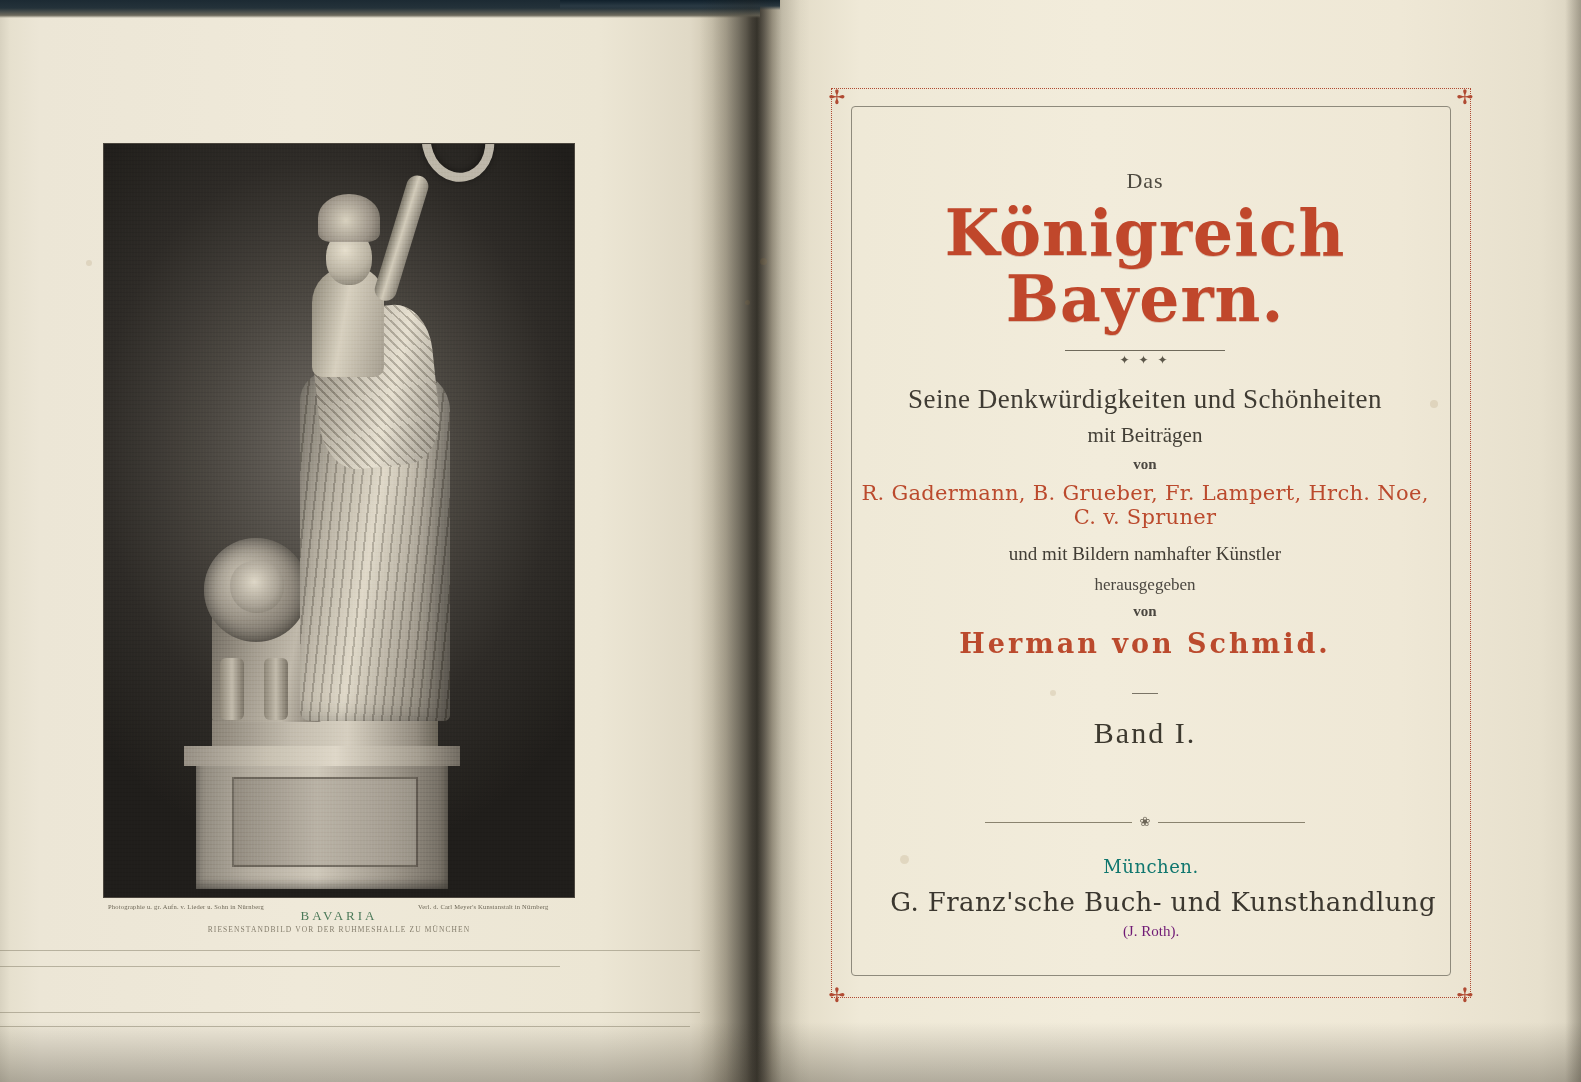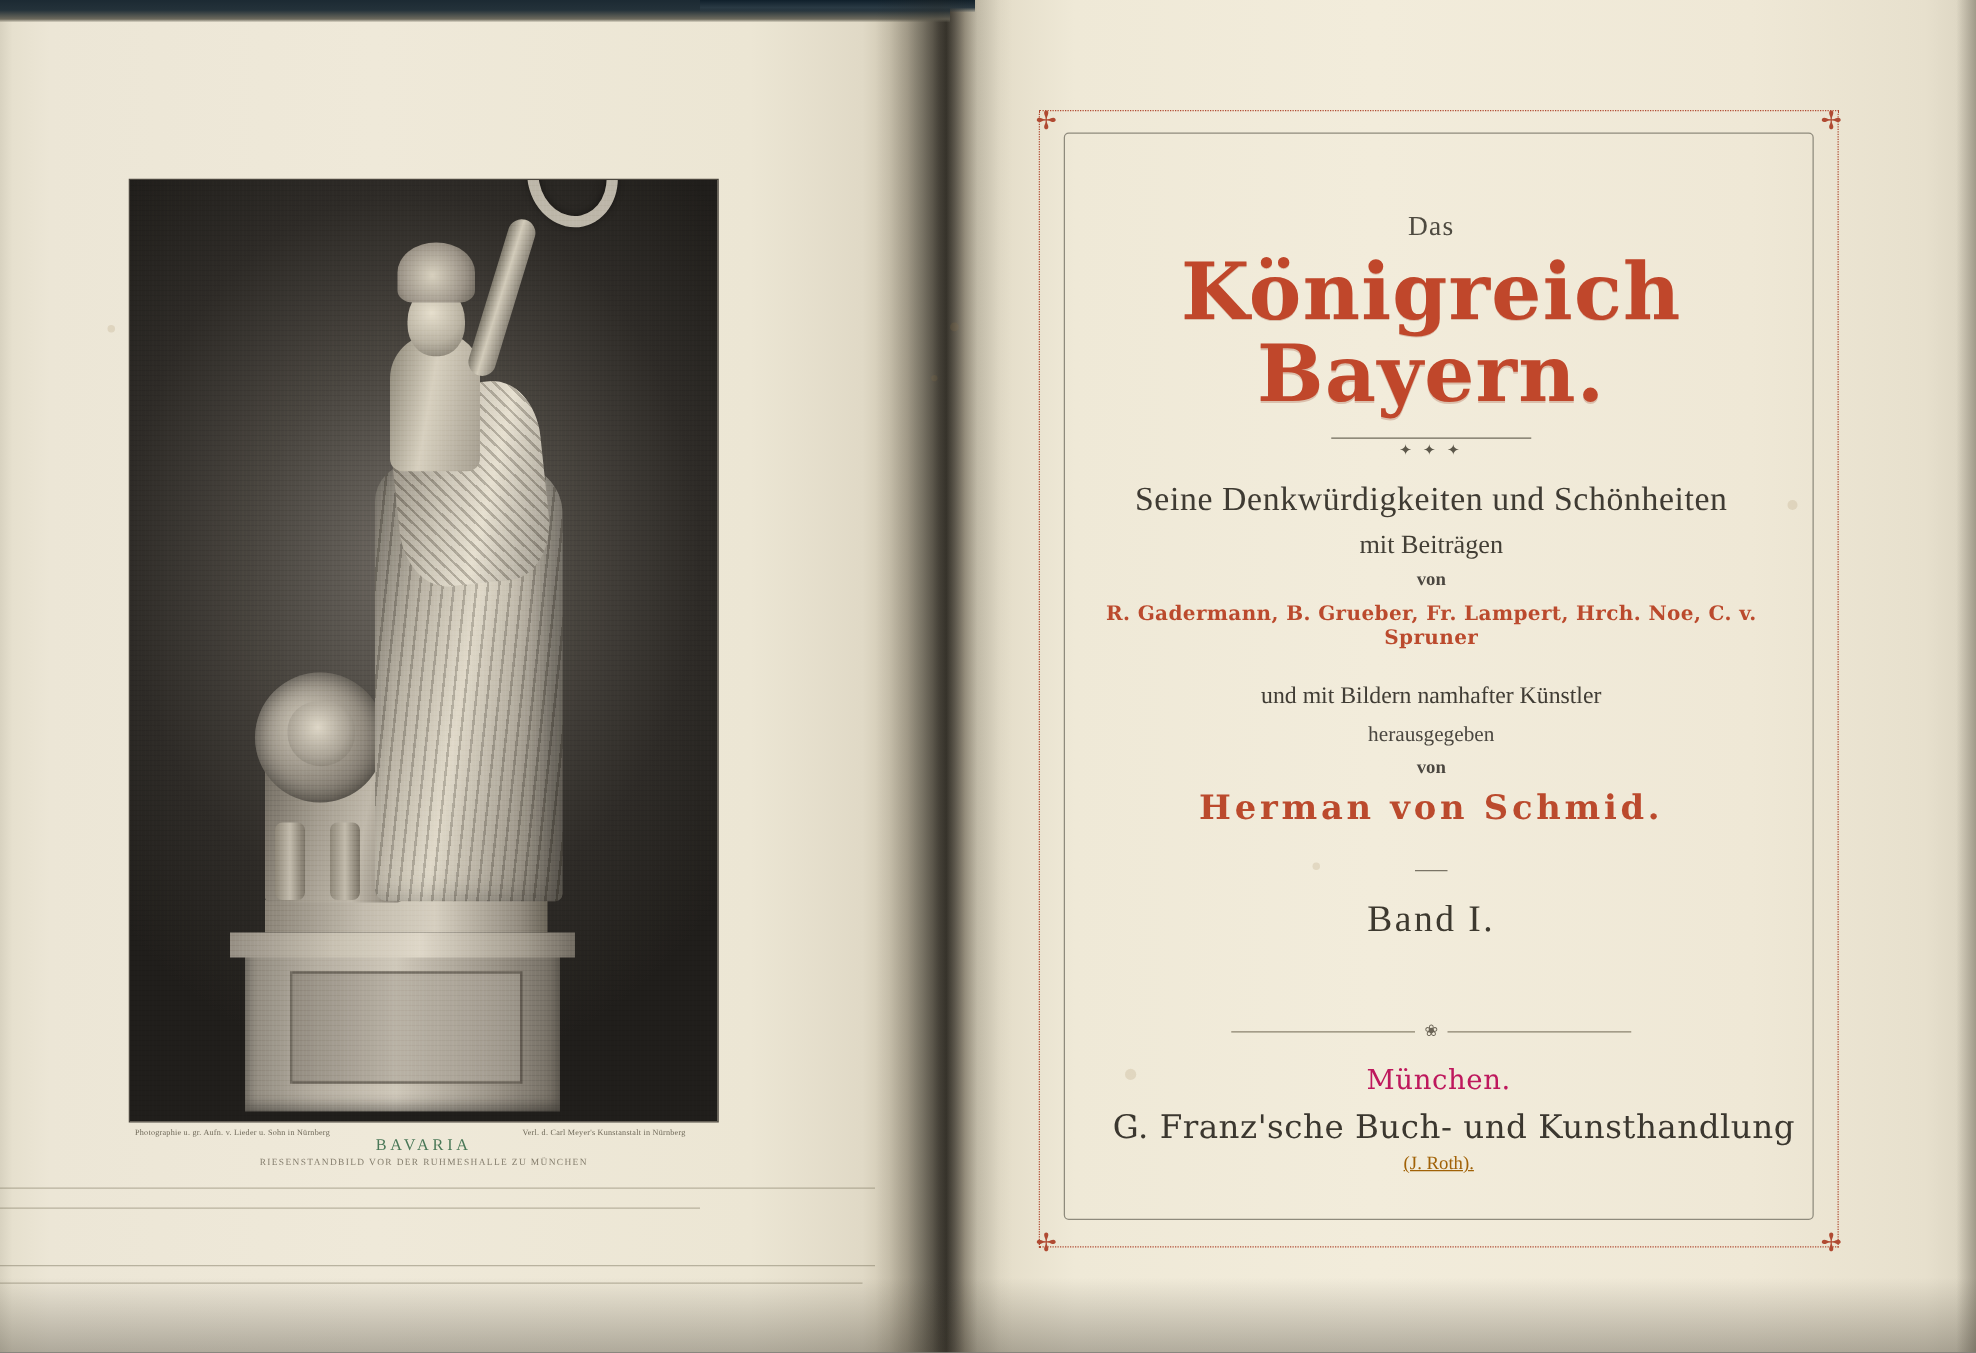--- a/index.html
+++ b/index.html
@@ -356,25 +356,25 @@
     margin-bottom: 8px;
   }
   .line-von {
     font-size: 15px;
     color: #4b4740;
     margin-bottom: 8px;
     font-weight: bold;
   }
   .contributors {
     font-family: "DejaVu Serif", serif;
-    font-size: 16px;
-    font-weight: 700;
+    font-size: 21px;
+    font-weight: 400;
     color: #bb4a2d;
     letter-spacing: 0.3px;
-    margin-bottom: 27px;
+    margin-bottom: 14px;
   }
   .line-bilder {
     font-size: 19px;
     color: #413d35;
     margin-bottom: 10px;
   }
   .line-hrsg {
     font-size: 17px;
     color: #4b4740;
     margin-bottom: 8px;
@@ -413,37 +413,36 @@
     height: 1px;
     background: #8a836f;
   }
   .imprint {
     position: absolute;
     left: 40px; right: 40px; bottom: 58px;
     text-align: center;
   }
   .city {
     font-family: "DejaVu Serif", serif;
-    font-size: 22px;
-    color: #be185d;
+    font-size: 18px;
+    color: #0f766e;
     letter-spacing: 0.5px;
     margin-bottom: 10px;
   }
   .publisher {
     font-family: "DejaVu Serif", serif;
     font-size: 26px;
     color: #3b372f;
     letter-spacing: 0.4px;
     margin-bottom: 6px;
     text-align: right;
   }
   .publisher-note {
     font-size: 15px;
-    color: #a16207;
-    text-decoration: underline;
+    color: #701a75;
   }
 
   .foxing {
     position: absolute;
     border-radius: 50%;
     background: rgba(150,120,70,0.16);
     pointer-events: none;
   }
 </style>
 </head>

